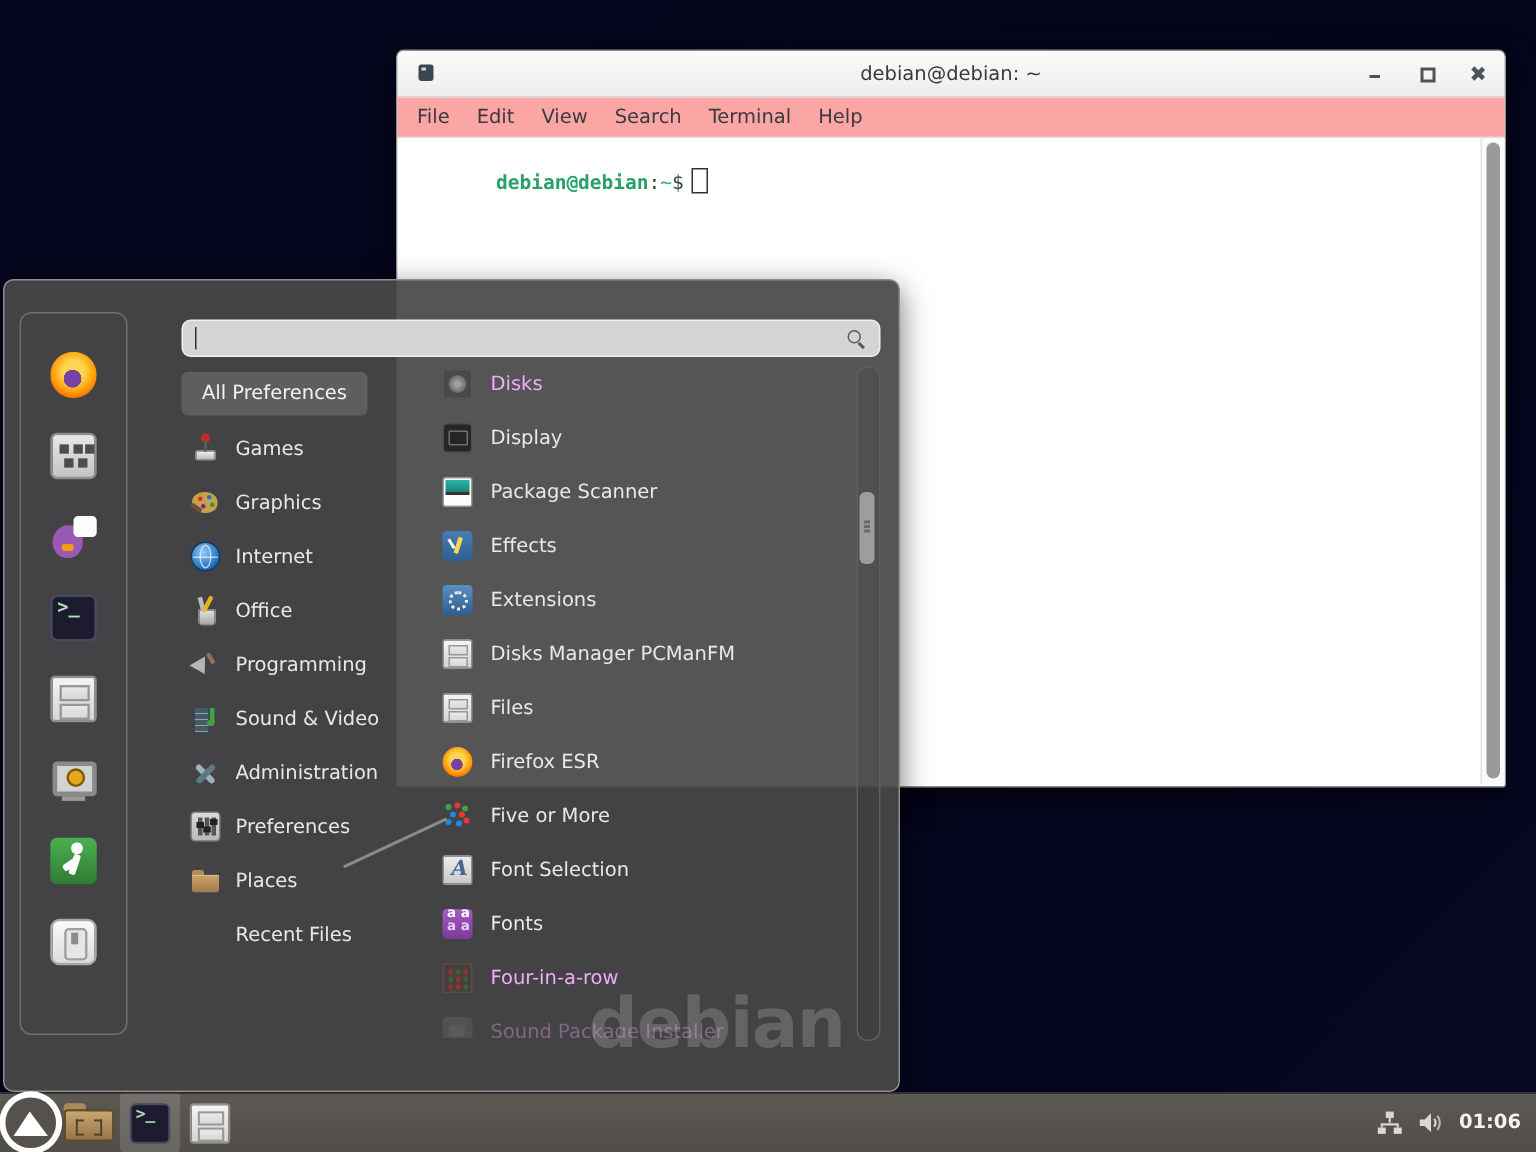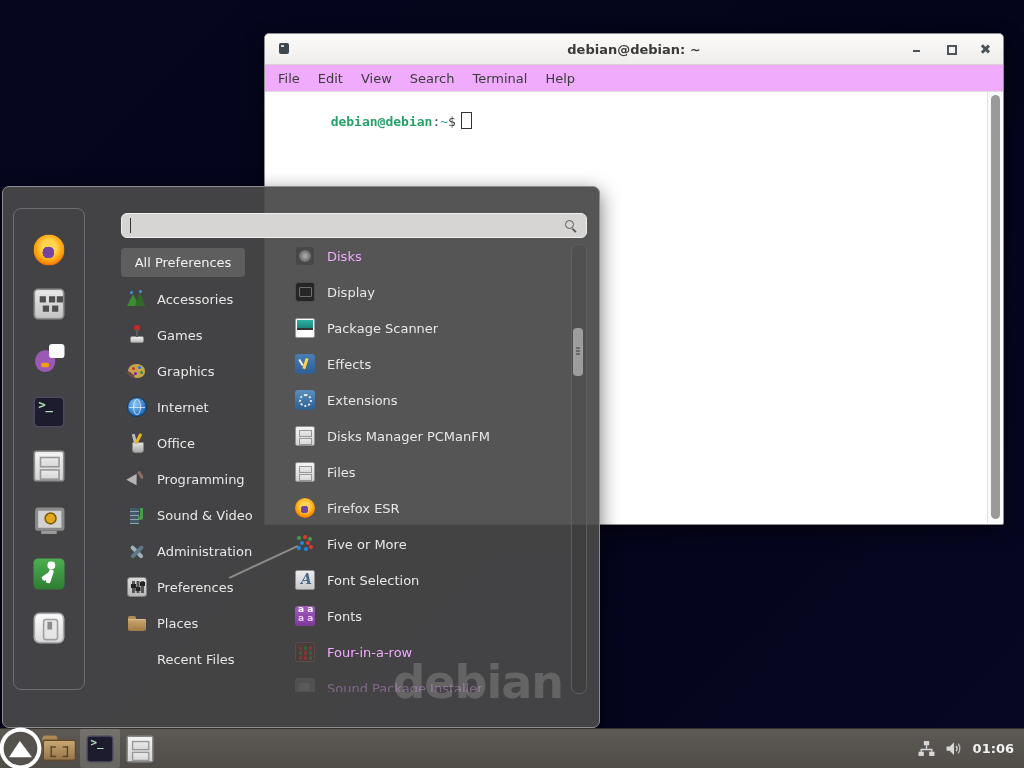--- a/index.html
+++ b/index.html
@@ -4,29 +4,29 @@
 <style>
   html,body{margin:0;padding:0;}
   body{width:1024px;height:768px;overflow:hidden;font-family:"DejaVu Sans","Liberation Sans",sans-serif;-webkit-font-smoothing:antialiased;}
   #screen{position:relative;width:1024px;height:768px;background:linear-gradient(135deg,#06061f 0%,#04041a 55%,#070724 100%);overflow:hidden;}
 
   
   .term-win{position:absolute;left:264px;top:33px;width:738px;height:490px;border:1px solid #8f8f8f;border-radius:5px 5px 2px 2px;box-shadow:0 6px 18px rgba(0,0,0,.55);background:#fff;}
   .term-title{position:relative;height:30px;background:linear-gradient(#fcfbfa,#eeedeb);border-bottom:1px solid #d5d3cf;border-radius:4px 4px 0 0;display:flex;align-items:center;}
   .term-title .appicon{position:absolute;left:14px;top:9px;width:10px;height:11px;background:#3c4750;border-radius:2px;}
   .term-title .appicon::after{content:"";position:absolute;left:2px;top:2px;width:3px;height:2px;background:#cfd8dc;}
-  .term-title .title{flex:1;text-align:center;font-size:13px;font-weight:bold;color:#3a3a3a;}
+  .term-title .title{flex:1;text-align:center;font-size:13px;font-weight:normal;color:#3a3a3a;}
   .win-controls{position:absolute;right:12px;top:0;height:30px;display:flex;align-items:center;gap:22px;}
   .wc{width:12px;height:12px;position:relative;cursor:default;}
   .wc-min::after{content:"";position:absolute;left:2px;top:7px;width:7px;height:2px;background:#4a545b;}
   .wc-max::after{content:"";position:absolute;left:2px;top:2px;width:6px;height:6px;border:2px solid #4a545b;}
   .wc-close::before,.wc-close::after{content:"";position:absolute;left:5px;top:1px;width:2.5px;height:10px;background:#4a545b;}
   .wc-close::before{transform:rotate(45deg);}
   .wc-close::after{transform:rotate(-45deg);}
-  .term-menubar{height:26px;background:#f0abfc;border-bottom:1px solid #e0deda;display:flex;align-items:center;padding-left:4px;}
+  .term-menubar{height:26px;background:#fca5a5;border-bottom:1px solid #e0deda;display:flex;align-items:center;padding-left:4px;}
   .mitem{font-size:13px;color:#3b3b3b;padding:4px 9px;cursor:default;}
   .term-content{position:relative;height:431px;background:#ffffff;font-family:"DejaVu Sans Mono","Liberation Mono",monospace;font-size:13px;}
   .prompt-line{position:absolute;left:3px;top:5px;white-space:pre;}
   .p-user{color:#26a269;font-weight:bold;}
   .p-colon,.p-dollar{color:#37423f;}
   .p-path{color:#2aa198;}
   .cursor-box{display:inline-block;width:9px;height:15px;border:1.5px solid #2e3436;margin-left:5px;vertical-align:-3px;background:#fff;}
   .term-scrollbar{position:absolute;right:0;top:0;width:15px;height:431px;background:#fafafa;border-left:1px solid #e2e2e2;}
   .term-thumb{position:absolute;left:3px;top:3px;width:9px;height:424px;background:#9a9a9a;border-radius:5px;}
 
@@ -236,26 +236,20 @@
     <div class="menu-search">
       <span class="caret"></span>
       <input type="text" value="" style="">
       <span class="icn i-search-icon"></span>
     </div>
 
     <div class="cat-col">
       <div class="cat-allapps">All Preferences</div>
       <div id="cat-list">
           <div class="cat-row">
-            <span class="icn i-accessories-icon">
-              <i></i>
-            </span>
-            <span>Accessories</span>
-          </div>
-          <div class="cat-row">
             <span class="icn i-games-icon">
               <i></i>
             </span>
             <span>Games</span>
           </div>
           <div class="cat-row">
             <span class="icn i-graphics-icon">
               <i></i>
             </span>
             <span>Graphics</span>

